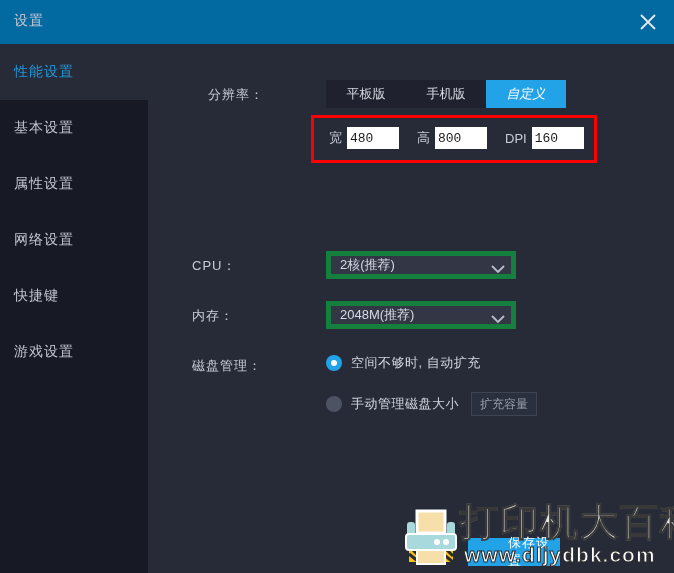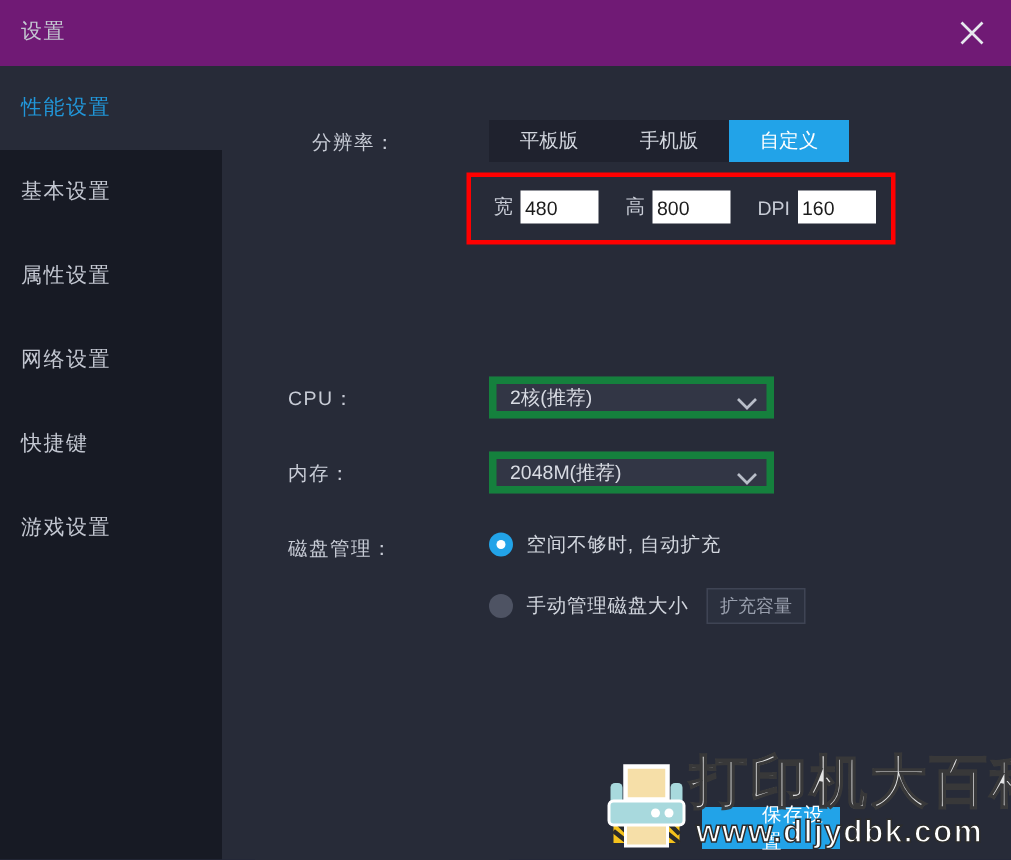--- a/index.html
+++ b/index.html
@@ -12,21 +12,21 @@
   #app {
     position: relative;
     width: 674px; height: 573px;
     background: #272b38;
   }
 
   
   #titlebar {
     position: absolute; left: 0; top: 0;
     width: 674px; height: 56px;
-    background: #701a75;
+    background: #0369a1;
   }
   #window-title {
     position: absolute; left: 14px; top: 12px;
     font-size: 14px; color: #c3c7d1;
     letter-spacing: 1px;
   }
   #close-btn {
     position: absolute; right: 6px; top: 4px;
     width: 40px; height: 36px;
     display: flex; align-items: center; justify-content: center;
@@ -81,20 +81,21 @@
   .res-tab {
     width: 80px; height: 28px;
     display: flex; align-items: center; justify-content: center;
     font-size: 13px;
     color: #d4d8e0;
     cursor: pointer;
   }
   .res-tab.sel {
     background: #22a3e8;
     color: #ffffff;
+    font-style: italic;
   }
 
   
   #red-box {
     position: absolute;
     left: 163px; top: 71px;
     width: 286px; height: 48px;
     border: 3px solid #ff0000;
     pointer-events: none;
   }
@@ -107,21 +108,21 @@
   .field-label {
     font-size: 13px; color: #c8ccd6;
     margin-right: 5px;
   }
   .num-input {
     width: 52px; height: 22px;
     background: #ffffff;
     border: none; outline: none;
     color: #1b1b1b;
     font-size: 13px;
-    font-family: Liberation Sans, sans-serif;
+    font-family: Liberation Mono, monospace;
     padding: 0 3px;
   }
   .gap { width: 18px; }
 
   
   .sel-box {
     position: absolute;
     left: 178px;
     width: 190px; height: 28px;
     background: #323645;

